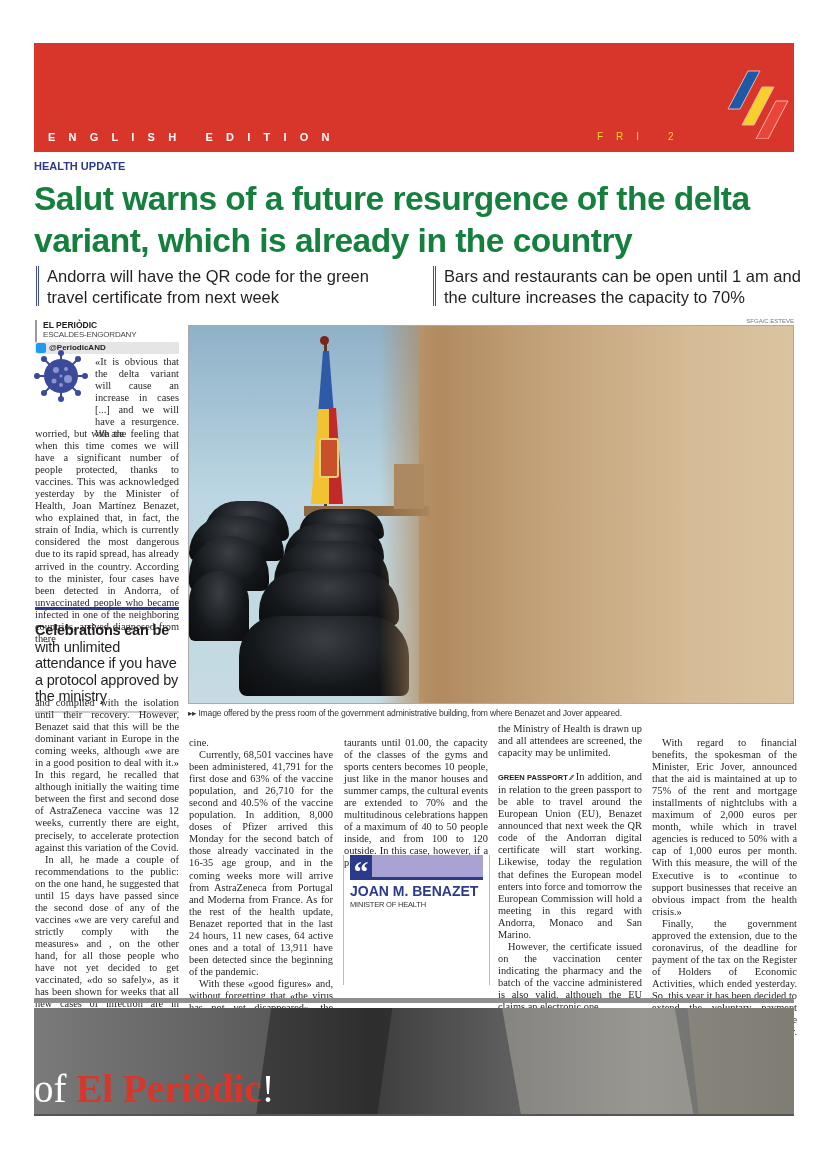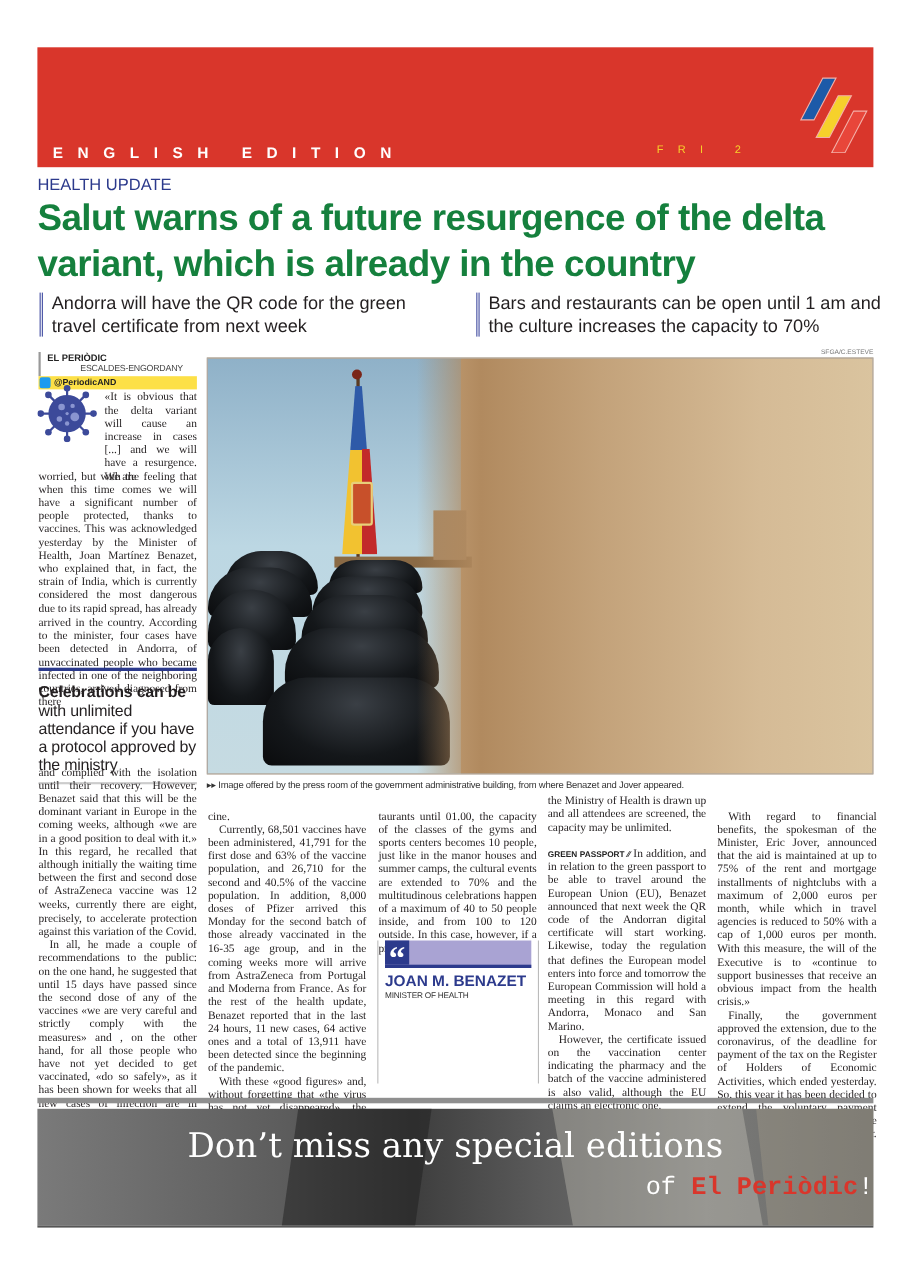--- a/index.html
+++ b/index.html
@@ -2,37 +2,37 @@
 <html><head>
 <meta charset="utf-8">
 <style>
   * { box-sizing: border-box; margin: 0; padding: 0; }
   html, body { width: 827px; height: 1160px; background: #ffffff; overflow: hidden; }
   body { position: relative; font-family: "Liberation Sans", sans-serif; color: #231f20; }
 
   
   .masthead { position: absolute; left: 34px; top: 43px; width: 760px; height: 109px; background: #d9362b; }
   .masthead .title { position: absolute; left: 12px; top: -6px; font-family: "Liberation Sans", sans-serif; font-weight: 700; font-size: 78px; color: #fff; letter-spacing: -3px; white-space: nowrap; line-height: 110px; }
-  .masthead .edition { position: absolute; left: 14px; top: 88px; color: #fff; font-size: 14px; font-weight: 700; letter-spacing: 13.2px; }
+  .masthead .edition { position: absolute; left: 14px; top: 88px; color: #fff; font-size: 11px; font-weight: 700; letter-spacing: 13.2px; }
   .masthead .date { position: absolute; left: 563px; top: 88px; color: #f6d12b; font-size: 10px; font-weight: 400; letter-spacing: 13px; }
   .masthead .logo-mark { position: absolute; left: 692px; top: 26px; width: 64px; height: 70px; }
 
   
-  .section-label { position: absolute; left: 34px; top: 160px; font-size: 15px; font-weight: 400; color: #2c3a8c; }
+  .section-label { position: absolute; left: 34px; top: 160px; font-size: 11px; font-weight: 700; color: #2c3a8c; }
   .headline { position: absolute; left: 34px; top: 178px; width: 770px; font-size: 33.5px; line-height: 42px; font-weight: 700; color: #15803d; letter-spacing: -0.5px; }
   .subhead { position: absolute; top: 266px; font-size: 16.5px; line-height: 21px; color: #231f20; padding-left: 8px; border-left: 3px double #3f4aa0; height: 40px; }
   .subhead.s1 { left: 36px; width: 370px; }
   .subhead.s2 { left: 433px; width: 370px; }
 
   
   .byline { position: absolute; left: 35px; top: 320px; width: 144px; }
   .byline .bar { position: absolute; left: 0; top: 0; width: 3px; height: 22px; border-left: 2px double #999; }
   .byline .source { position: absolute; left: 8px; top: 0; font-size: 8.5px; font-weight: 700; color: #222; }
-  .byline .place { position: absolute; left: 8px; top: 10px; font-size: 8px; color: #444; letter-spacing: -0.2px; margin-left: 30px; }
-  .byline .twitter { position: absolute; left: 0; top: 22px; width: 144px; height: 12px; background: #fde047; }
+  .byline .place { position: absolute; left: 8px; top: 10px; font-size: 8px; color: #444; letter-spacing: -0.2px; }
+  .byline .twitter { position: absolute; left: 0; top: 22px; width: 144px; height: 12px; background: #e5e5e5; }
   .byline .twitter .bird { position: absolute; left: 1px; top: 1px; width: 10px; height: 10px; background: #1d9bf0; border-radius: 2px; }
   .byline .twitter .handle { position: absolute; left: 14px; top: 1px; font-size: 8px; font-weight: 700; color: #222; }
 
   .virus { position: absolute; left: 34px; top: 350px; width: 55px; height: 52px; }
 
   
   .col { position: absolute; font-family: "Liberation Serif", serif; font-size: 10.4px; line-height: 12.05px; color: #231f20; text-align: justify; hyphens: manual; }
   .col p { text-indent: 10px; }
   .col p.noindent { text-indent: 0; }
   .intro { position: absolute; left: 95px; top: 356px; width: 84px; font-family: "Liberation Serif", serif; font-size: 10.4px; line-height: 12.05px; text-align: justify; }
@@ -75,21 +75,21 @@
   .quote .role { font-size: 7.5px; color: #333; margin-top: 1px; letter-spacing: -0.2px; }
   .quote .qtext { margin-top: 3px; font-size: 12.4px; line-height: 14.3px; color: #333; letter-spacing: -0.3px; }
 
   
   .divider { position: absolute; left: 34px; top: 998px; width: 760px; height: 5px; background: #8f8f8f; }
   .banner { position: absolute; left: 34px; top: 1008px; width: 760px; height: 108px; overflow: hidden; background: linear-gradient(90deg, #7a7a7a 0%, #5c5c5c 30%, #3e3e3e 45%, #5a5a5a 60%, #7a7a78 80%, #6a6a68 100%); border-bottom: 2px solid #555; }
   .banner .deco1 { position: absolute; left: 230px; top: -10px; width: 120px; height: 130px; background: rgba(30,30,30,0.5); transform: rotate(8deg); }
   .banner .deco2 { position: absolute; left: 480px; top: -20px; width: 170px; height: 160px; background: rgba(210,205,195,0.35); transform: rotate(-10deg); }
   .banner .deco3 { position: absolute; left: 660px; top: -10px; width: 110px; height: 140px; background: rgba(170,160,140,0.35); transform: rotate(-6deg); }
   .banner .line1 { position: absolute; left: 0; top: 16px; width: 760px; text-align: center; font-family: "DejaVu Serif", serif; font-size: 31px; color: #fff; letter-spacing: 0px; }
-  .banner .line2 { position: absolute; left: 0; top: 58px; width: 760px; text-align: right; font-family: Liberation Mono, monospace; font-size: 23px; color: #fff; }
+  .banner .line2 { position: absolute; left: 0; top: 58px; width: 760px; text-align: left; font-family: Liberation Serif, serif; font-size: 39px; color: #fff; }
   .banner .brand { color: #d9362b; font-weight: 700; }
 </style>
 </head>
 <body>
 
 <div class="masthead">
   <div class="edition">ENGLISH EDITION</div>
   <div class="date">FRI 2</div>
   <svg class="logo-mark" viewBox="0 0 64 70">
     <polygon points="22,2 34,2 14,40 2,40" fill="#1c5aa8" stroke="#f3b0a8" stroke-width="1"></polygon>
@@ -206,15 +206,14 @@
 <div class="col col5">
   <p>With regard to financial benefits, the spokesman of the Minister, Eric Jover, announced that the aid is maintained at up to 75% of the rent and mortgage installments of nightclubs with a maximum of 2,000 euros per month, while which in travel agencies is reduced to 50% with a cap of 1,000 euros per month. With this measure, the will of the Executive is to «continue to support businesses that receive an obvious impact from the health crisis.»</p>
   <p>Finally, the government approved the extension, due to the coronavirus, of the deadline for payment of the tax on the Register of Holders of Economic Activities, which ended yesterday. So, this year it has been decided to extend the voluntary payment period until October 6th. This rate is around 7.1 million euros a year. ▬</p>
 </div>
 
 <div class="divider"></div>
 <div class="banner">
   <div class="deco1"></div>
   <div class="deco2"></div>
   <div class="deco3"></div>
-  <div class="line1">Don’t miss any special editions</div>
   <div class="line2"><span>of </span><span class="brand">El Periòdic</span><span>!</span></div>
 </div>
 
 </body></html>

